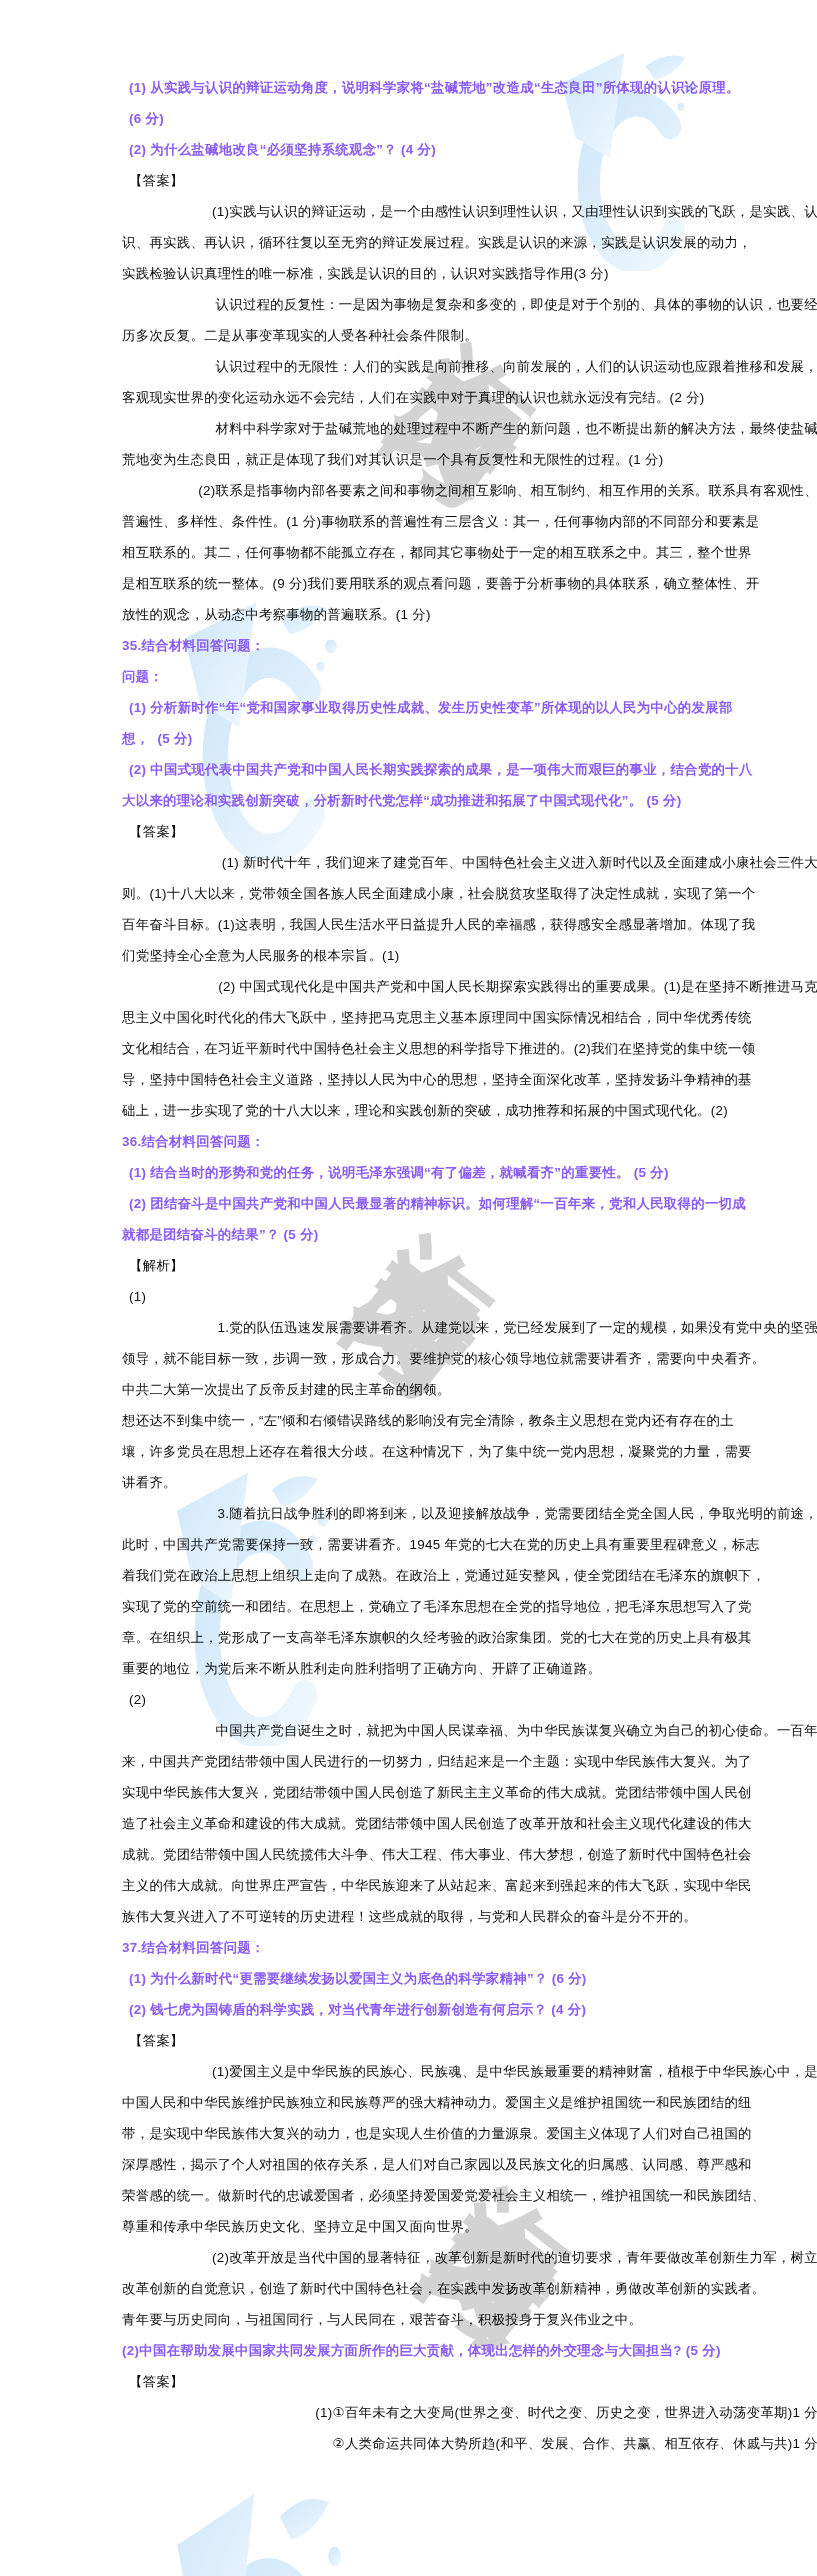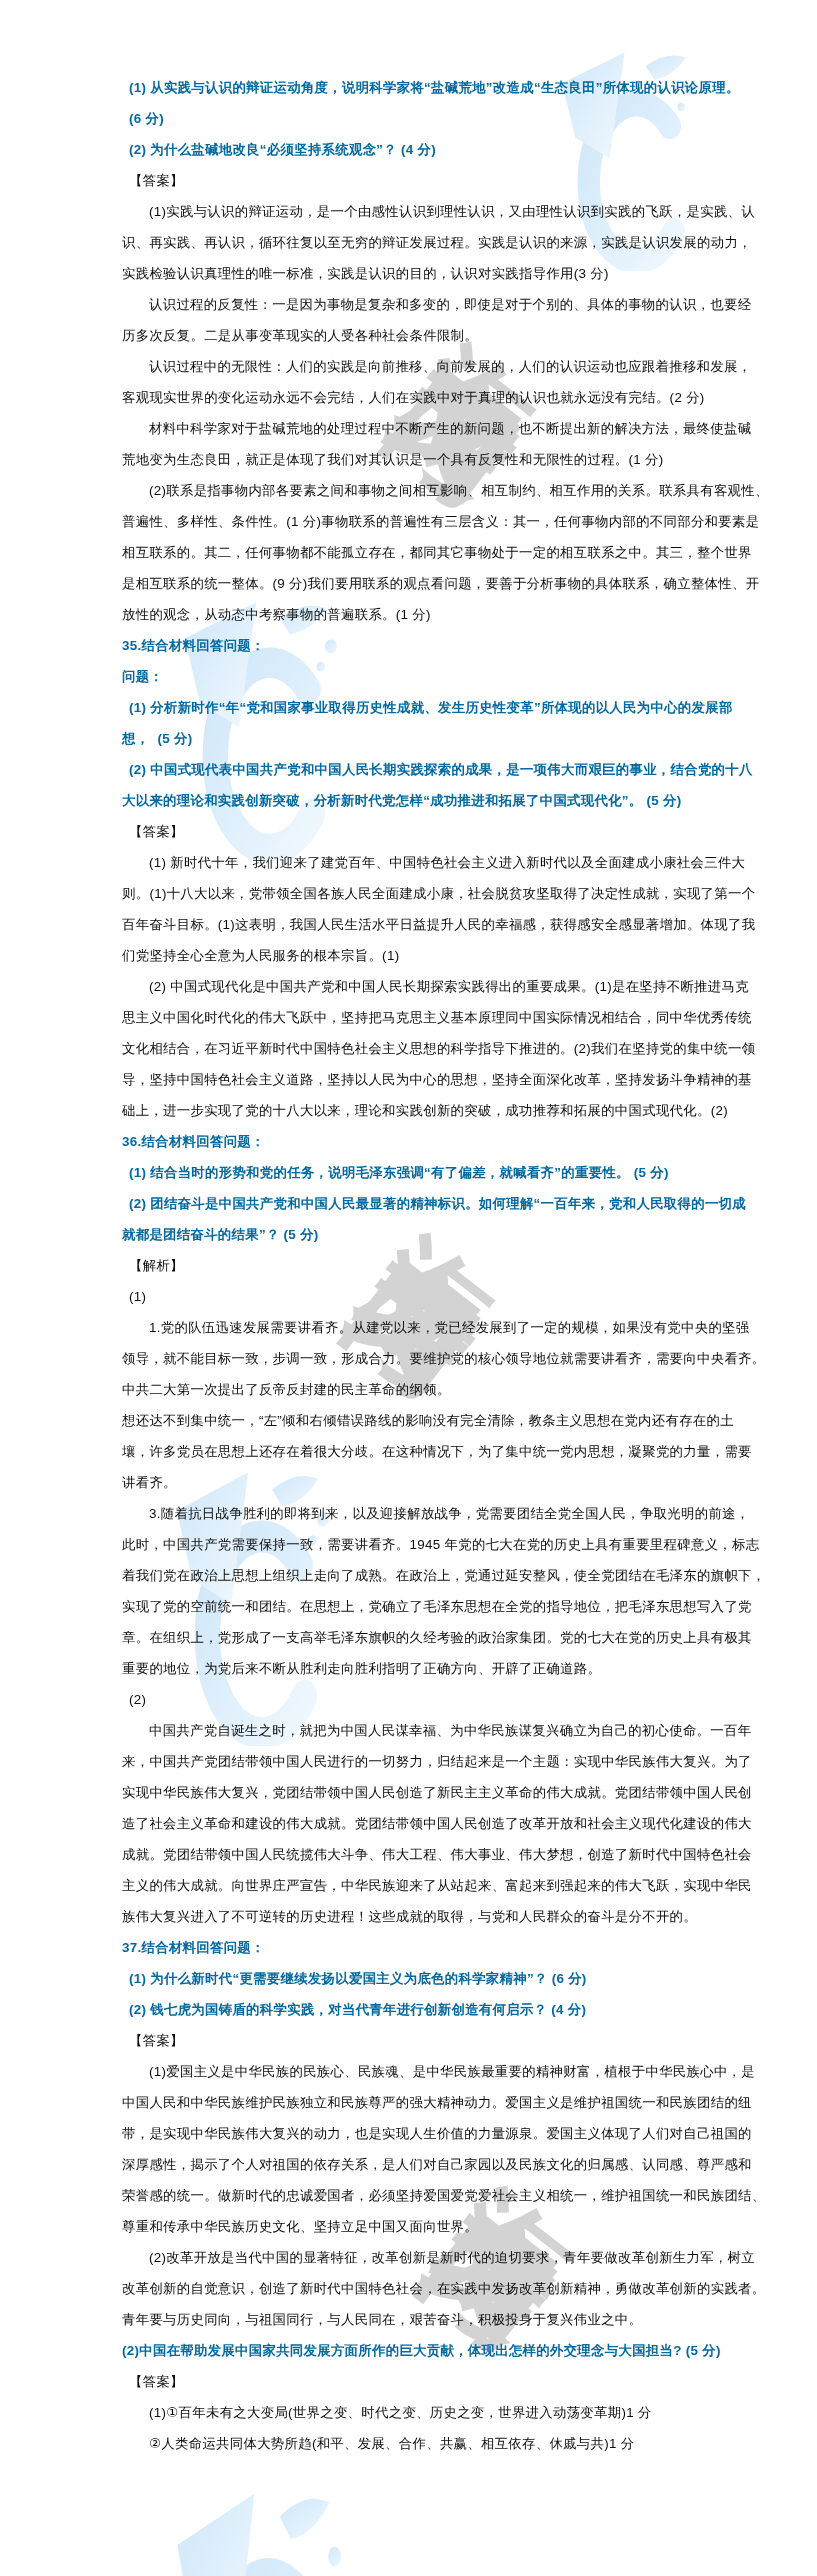--- a/index.html
+++ b/index.html
@@ -46,23 +46,23 @@
   }
   .line{
     padding-left:122px;
     height:31px;
     line-height:31px;
     font-size:13.4px;
     letter-spacing:0.3px;
     color:#0d0d0d;
     white-space:pre;
   }
-  .line.b{font-weight:700;color:#0369a1;}
+  .line.b{font-weight:700;color:#8b5cf6;}
   .line.i1{padding-left:129px;}
-  .line.i2{padding-left:149px;}
+  .line.i2{padding-left:149px;text-align:right;}
 </style>
 </head>
 <body>
 
 <svg width="0" height="0" style="position:absolute" aria-hidden="true">
   <defs>
     <linearGradient id="swg" x1="0" y1="0" x2="1" y2="1">
       <stop offset="0" stop-color="#a9d4f4"></stop>
       <stop offset="0.55" stop-color="#c9e5fa"></stop>
       <stop offset="1" stop-color="#e7f4fd"></stop>

